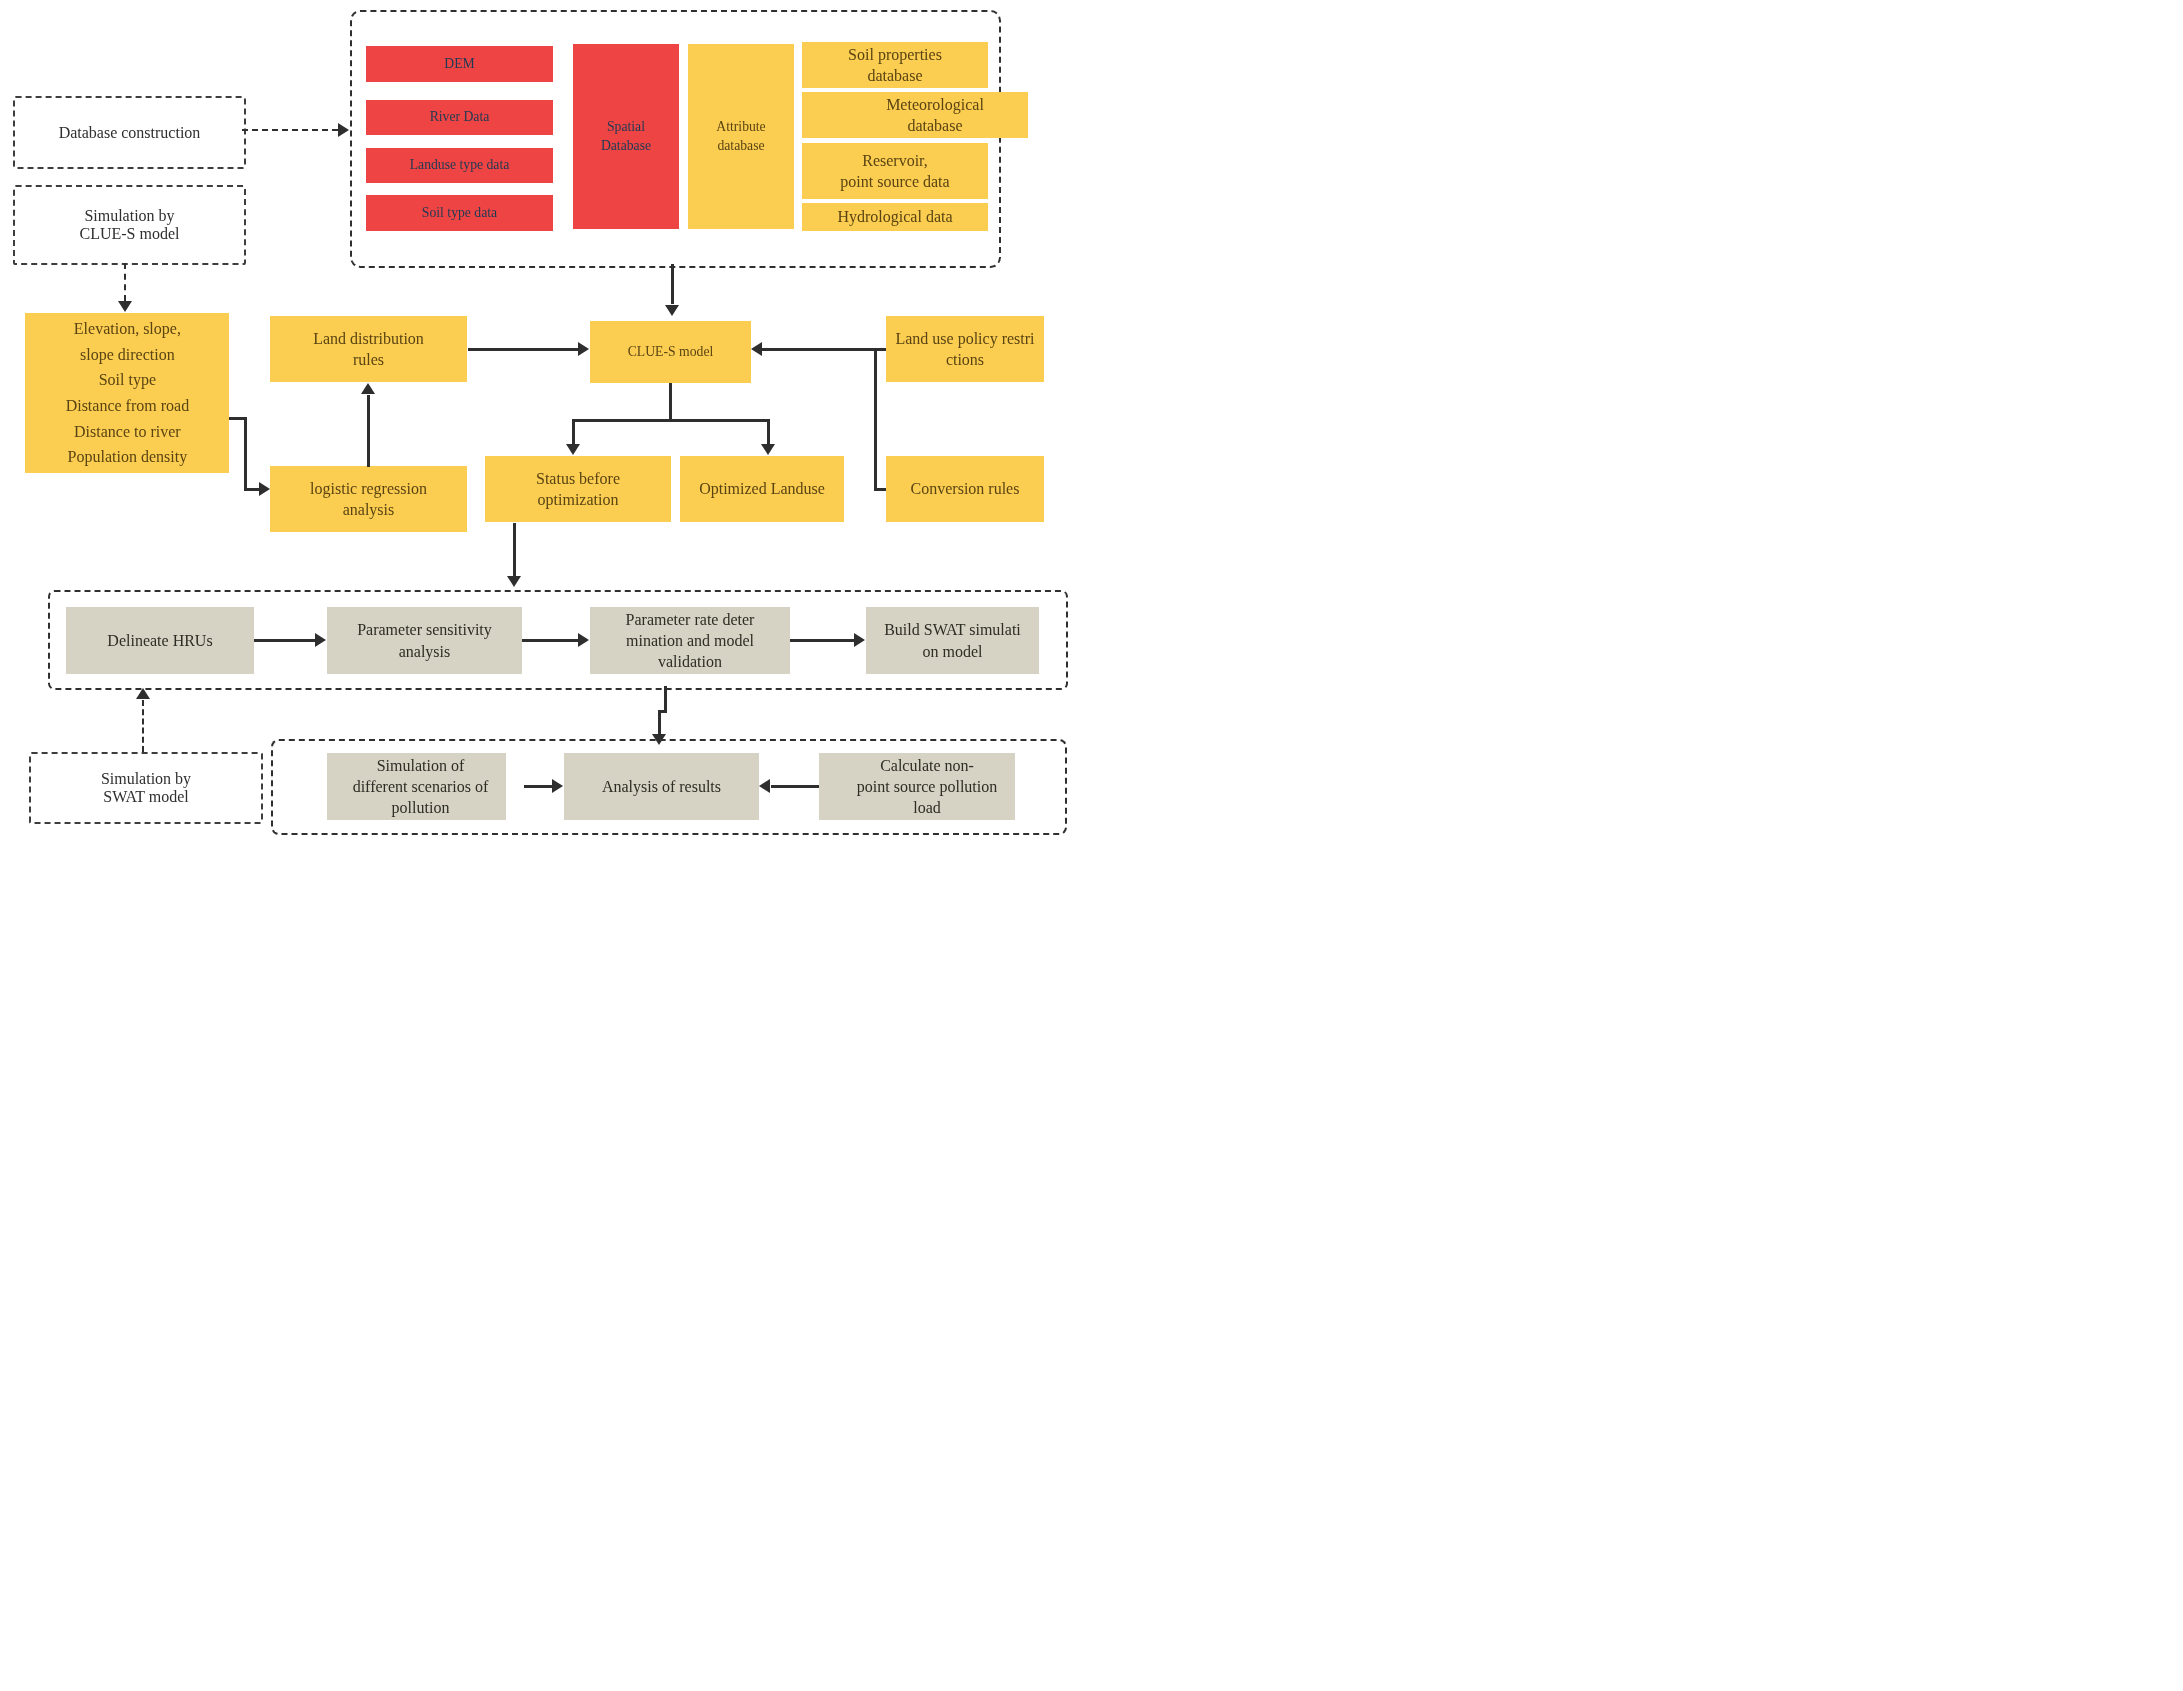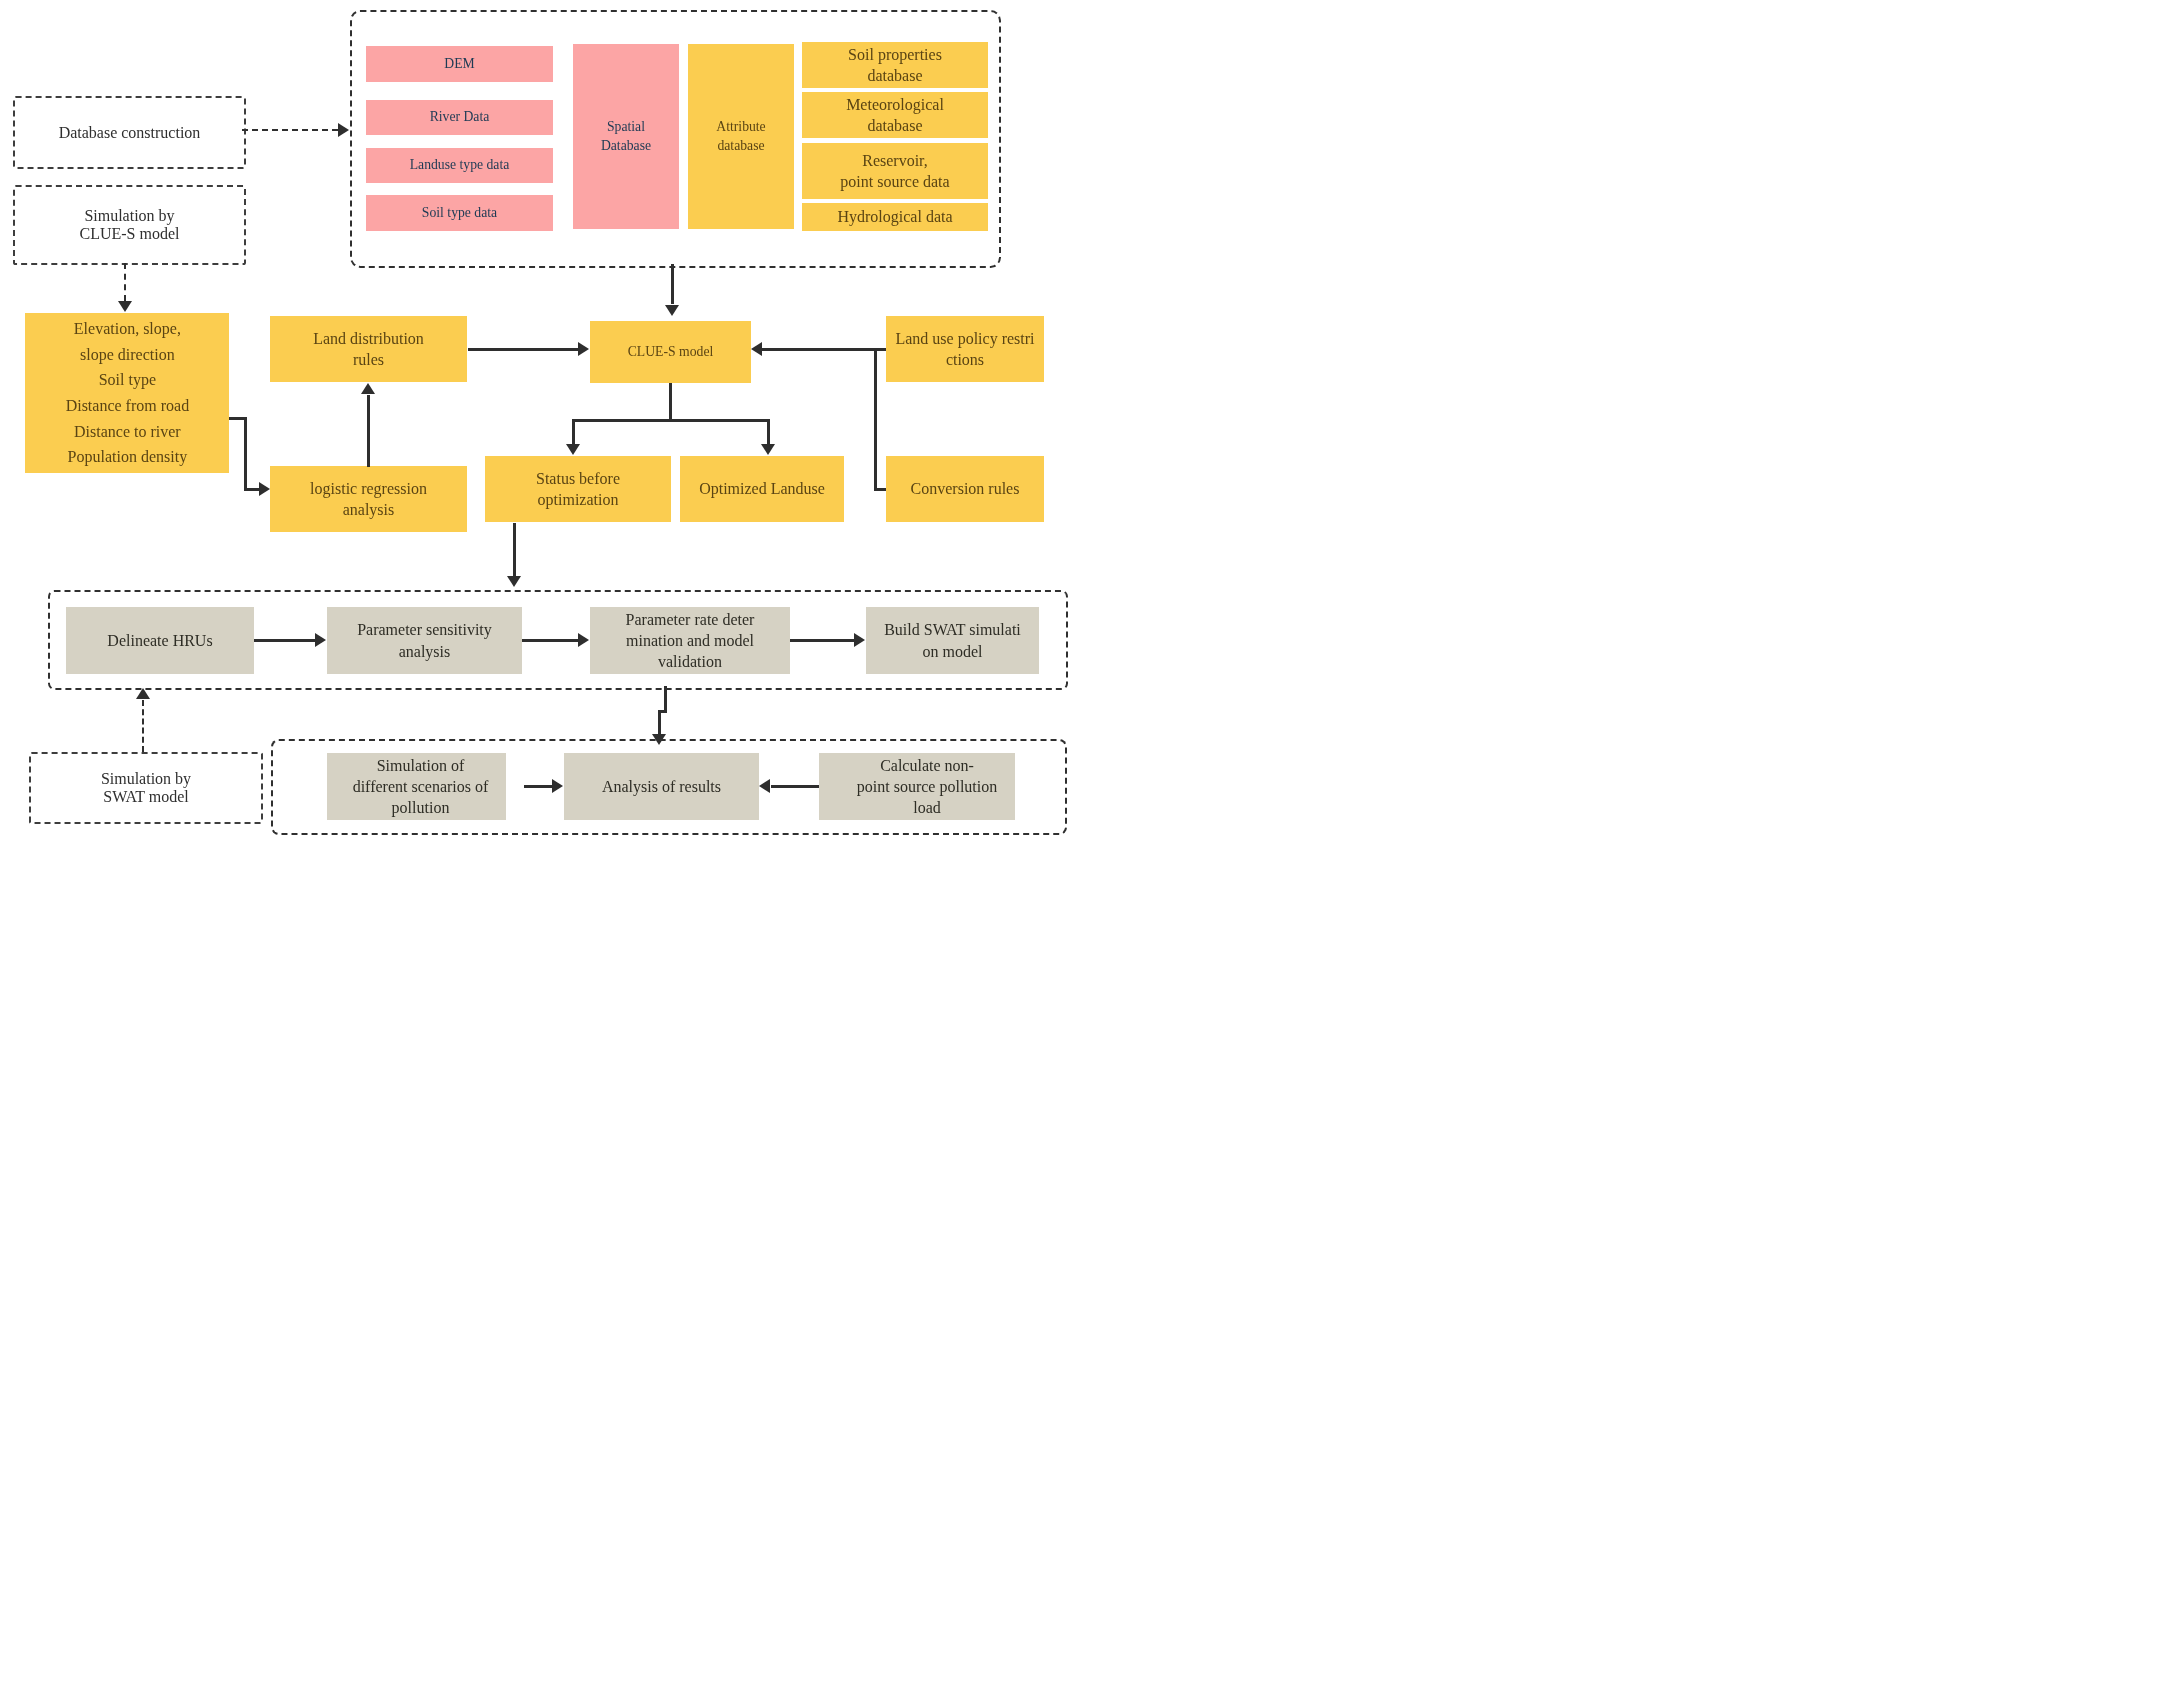--- a/index.html
+++ b/index.html
@@ -1,21 +1,21 @@
 <!DOCTYPE html>
 <html style="font-size:10.4px"><head>
 <meta charset="utf-8">
 <style>
   html,body{margin:0;padding:0;background:#ffffff;}
   .stage{position:relative;width:1092px;height:846px;background:#fff;overflow:hidden;
          font-family:"Liberation Serif", "DejaVu Serif", serif;}
   .box{position:absolute;display:flex;align-items:center;justify-content:center;
        text-align:center;white-space:pre-line;line-height:1.32;}
   .yellow{background:#FBCD50;color:#5a4413;}
-  .blue{background:#fca5a5;color:#1d3a54;}
+  .blue{background:#ef4444;color:#1d3a54;}
   .gray{background:#D6D2C4;color:#2e2d25;}
   .dashbox{position:absolute;border:2px dashed #3d3d3d;border-radius:2.6px;background:transparent;
            color:#2f2f2f;display:flex;align-items:center;justify-content:center;text-align:center;white-space:pre-line;}
   .container{position:absolute;border:2px dashed #2f2f2f;border-radius:10.4px;background:transparent;}
   .hline,.vline{position:absolute;background:#2e2e2e;}
   .hline{height:2.6px;}
   .vline{width:2.6px;}
   .dashH{position:absolute;border-top:2.6px dashed #2f2f2f;height:0;}
   .dashV{position:absolute;border-left:2.6px dashed #2f2f2f;width:0;}
   .ah{position:absolute;width:0;height:0;}
@@ -38,21 +38,21 @@
   <div class="box blue f21" style="left:366px;top:148px;width:187px;height:35px;">Landuse type data</div>
   <div class="box blue f21" style="left:366px;top:195px;width:187px;height:36px;">Soil type data</div>
 
   <div class="box blue f21" style="left:573px;top:44px;width:106px;height:185px;">Spatial
 Database</div>
   <div class="box yellow f21" style="left:688px;top:44px;width:106px;height:185px;">Attribute
 database</div>
 
   <div class="box yellow f20" style="left:802px;top:42px;width:186px;height:46px;">Soil properties
 database</div>
-  <div class="box yellow f20" style="left:802px;top:92px;width:186px;height:46px;">Meteorological
+  <div class="box yellow f20" style="left:802px;top:92px;width:186px;height:46px;padding-left:40px;">Meteorological
 database</div>
   <div class="box yellow f20" style="left:802px;top:143px;width:186px;height:56px;">Reservoir,
 point source data</div>
   <div class="box yellow f20" style="left:802px;top:203px;width:186px;height:28px;">Hydrological  data</div>
 
   <div class="dashbox f20" style="left:13px;top:96px;width:229px;height:69px;">Database construction</div>
   <div class="dashH" style="left:242px;top:129px;width:96px;"></div>
   <div class="ah ah-r" style="left:338px;top:123px;"></div>
 
   <div class="dashbox f20" style="left:13px;top:185px;width:229px;height:76px;">Simulation by

